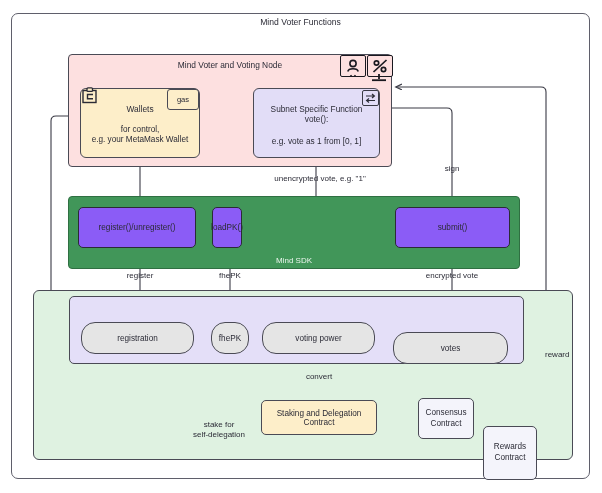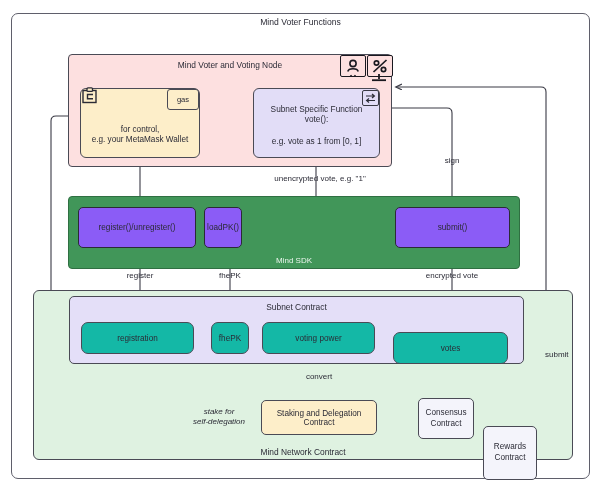--- a/index.html
+++ b/index.html
@@ -28,32 +28,32 @@
   
   .badge{position:absolute;border:1.9px solid #18181f;background:#fde0e0;}
   .badge1{left:340px;top:55px;width:24px;height:20px;border-radius:2px;}
   .badge2{left:367px;top:55px;width:24px;height:20px;border-radius:2px;}
 
   
   .sdk{left:68px;top:196px;width:452px;height:73px;background:#419659;border:1.4px solid #2f6f42;border-radius:4px;}
   .sdk-title{left:68px;top:256px;width:452px;text-align:center;font-size:8px;color:#eaf5ec;}
   .wbox{background:#8b5cf6;border:1.4px solid #2b2b36;border-radius:5px;display:flex;align-items:center;justify-content:center;font-size:8.2px;color:#2b2b36;text-align:center;}
   .n-reg{left:78px;top:207px;width:118px;height:41px;}
-  .n-load{left:204px;top:207px;width:38px;height:41px;}
+  .n-load{left:212px;top:207px;width:30px;height:41px;}
   .n-fhe{left:266px;top:207px;width:118px;height:41px;}
   .n-sub{left:395px;top:207px;width:115px;height:41px;}
 
   
   .mnet{left:33px;top:290px;width:540px;height:170px;background:#dff2e1;border:1.4px solid #4a4a55;border-radius:6px;}
   .mnet-title{left:33px;top:447px;width:540px;text-align:center;font-size:8.4px;color:#2b2b36;}
 
   
   .subc{left:69px;top:296px;width:455px;height:68px;background:#e4dff8;border:1.4px solid #4a4a55;border-radius:5px;}
   .subc-title{left:69px;top:302px;width:455px;text-align:center;font-size:8.4px;color:#2b2b36;}
-  .pbox{background:#14b8a6;border:1.4px solid #4a4a55;border-radius:7px;display:flex;align-items:center;justify-content:center;font-size:8.2px;color:#2b2b36;text-align:center;}
+  .pbox{background:#e5e5e5;border:1.4px solid #4a4a55;border-radius:14px;display:flex;align-items:center;justify-content:center;font-size:8.2px;color:#2b2b36;text-align:center;}
   .c-reg{left:81px;top:322px;width:113px;height:32px;}
   .c-fhe{left:211px;top:322px;width:38px;height:32px;}
   .c-vp{left:262px;top:322px;width:113px;height:32px;}
   .c-votes{left:393px;top:332px;width:115px;height:32px;}
 
   
   .stake{left:261px;top:400px;width:116px;height:35px;background:#fdeec9;border:1.4px solid #4a4a55;border-radius:5px;display:flex;align-items:center;justify-content:center;font-size:8.2px;color:#2b2b36;text-align:center;}
   .gbox{background:#f4f4fb;border:1.4px solid #4a4a55;border-radius:5px;display:flex;align-items:center;justify-content:center;font-size:8.2px;color:#2b2b36;text-align:center;line-height:1.3;}
   .c-cons{left:418px;top:398px;width:56px;height:41px;}
   .c-rew{left:483px;top:398px;width:54px;height:54px;margin-top:28px;}
@@ -129,20 +129,21 @@
     <line x1="5" y1="6.2" x2="19" y2="6.2" stroke="#18181f" stroke-width="1.8"></line>
   </svg>
 
   <div class="box wallets"></div>
   <svg class="walicon" viewBox="0 0 19 17">
     <rect x="2" y="3.5" width="13" height="12" fill="#fdeec9" stroke="#2b2b36" stroke-width="1.4"></rect>
     <rect x="6" y="0.8" width="5.5" height="3.6" rx="1" fill="#fdeec9" stroke="#2b2b36" stroke-width="1.3"></rect>
     <path d="M12,7.5 L6.5,7.5 L6.5,11.8 L12,11.8" fill="none" stroke="#2b2b36" stroke-width="1.4"></path>
   </svg>
   <div class="gas">gas</div>
+  <div class="lbl" style="left:80px;top:104px;width:120px;font-size:8.4px;">Wallets</div>
   <div class="lbl" style="left:80px;top:125px;width:120px;font-size:8.2px;">for control,
 e.g. your MetaMask Wallet</div>
 
   <div class="box ssf"></div>
   <div class="swapicon">
     <svg viewBox="0 0 15 14" width="100%" height="100%">
       <path d="M3,5 L11,5 M9,3 L11.4,5 L9,7" fill="none" stroke="#2b2b36" stroke-width="1.2"></path>
       <path d="M12,9.5 L4,9.5 M6,7.5 L3.6,9.5 L6,11.5" fill="none" stroke="#2b2b36" stroke-width="1.2"></path>
     </svg>
   </div>
@@ -150,38 +151,36 @@
 vote():</div>
   <div class="lbl" style="left:253px;top:136px;width:127px;font-size:8.3px;">e.g. vote as 1 from [0, 1]</div>
 
   <div class="box sdk"></div>
   <div class="lbl sdk-title">Mind SDK</div>
   <div class="box wbox n-reg">register()/unregister()</div>
   <div class="box wbox n-load">loadPK()</div>
   <div class="box wbox n-sub">submit()</div>
 
   <div class="box mnet"></div>
-  <div class="lbl mnet-title">Mind Network Contract</div>
 
   <div class="box subc"></div>
-  <div class="lbl subc-title">Subnet Contract</div>
   <div class="box pbox c-reg">registration</div>
   <div class="box pbox c-fhe">fhePK</div>
   <div class="box pbox c-vp">voting power</div>
   <div class="box pbox c-votes">votes</div>
 
   <div class="box stake">Staking and Delegation Contract</div>
   <div class="box gbox c-cons" style="white-space:pre-line;">Consensus
 Contract</div>
   <div class="box gbox c-rew" style="white-space:pre-line;">Rewards
 Contract</div>
 
   <div class="etxt" style="left:240px;top:174px;width:160px;">unencrypted vote, e.g. "1"</div>
-  <div class="etxt" style="left:432px;top:156px;width:40px;">sign</div>
+  <div class="etxt" style="left:432px;top:164px;width:40px;">sign</div>
   <div class="etxt" style="left:114px;top:271px;width:52px;">register</div>
   <div class="etxt" style="left:204px;top:271px;width:52px;">fhePK</div>
   <div class="etxt" style="left:408px;top:271px;width:88px;">encrypted vote</div>
   <div class="etxt" style="left:293px;top:372px;width:52px;">convert</div>
-  <div class="etxt" style="left:183px;top:407px;width:72px;font-style:italic;">stake for
+  <div class="etxt" style="left:183px;top:420px;width:72px;">stake for
 self-delegation</div>
-  <div class="etxt" style="left:545px;top:350px;width:42px;text-align:left;">submit</div>
+  <div class="etxt" style="left:545px;top:350px;width:42px;text-align:left;">reward</div>
 
 </div>
 
 </body></html>

